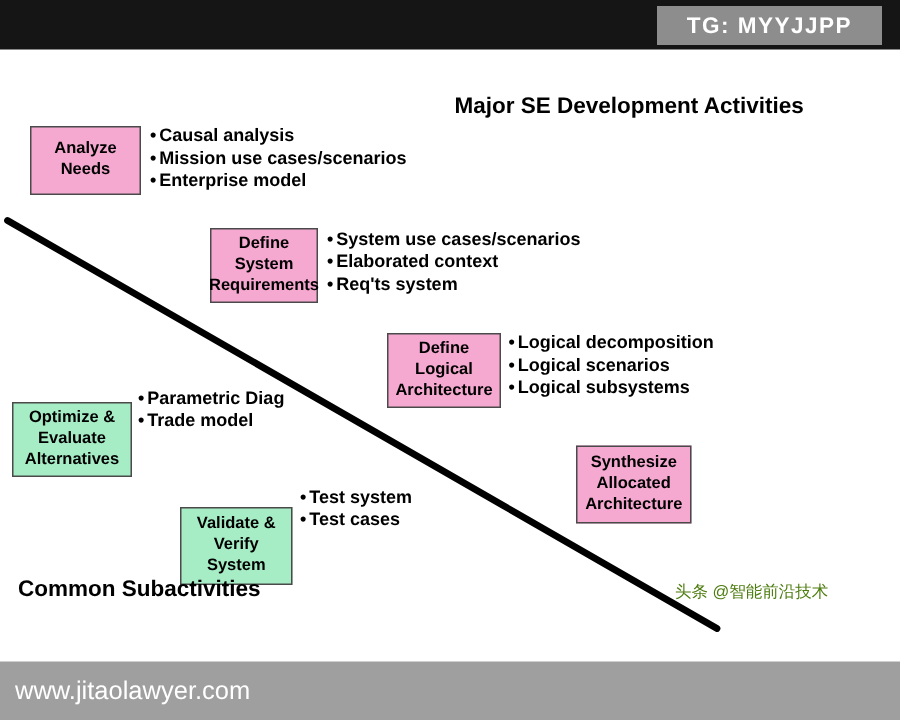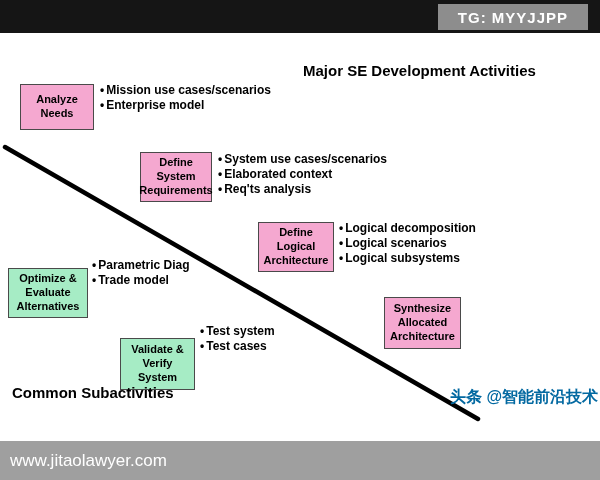--- a/index.html
+++ b/index.html
@@ -17,21 +17,21 @@
 
   .box { position:absolute; border:1px solid #4a4a4a; display:flex; align-items:center; justify-content:center;
          text-align:center; font-size:11px; font-weight:bold; white-space:pre-line; line-height:1.25; color:#000; }
   .pink  { background:#f5a8d0; }
   .green { background:#a6ecc5;margin-top:28px; }
 
   .bullets { position:absolute; list-style:none; font-size:12px; font-weight:bold; line-height:15px; color:#000; white-space:nowrap; }
   .bullets li::before { content:"•"; margin-right:2px; }
 
   .common { position:absolute; left:12px; top:384px; font-size:15px; font-weight:bold; color:#000; }
-  .watermark { position:absolute; left:450px; top:387px; font-size:16px; color:#0369a1; white-space:nowrap;font-weight:bold; }
+  .watermark { position:absolute; left:450px; top:387px; font-size:11px; color:#4d7c0f; white-space:nowrap; }
 
   .bottombar { position:absolute; left:0; top:441px; width:600px; height:39px; background:#9f9f9f;
                color:#ffffff; font-size:17px; display:flex; align-items:center; padding-left:10px; }
 
   
   #box0 { left:20px;  top:84px;  width:74px; height:46px; }
   #bl0  { left:100px; top:83px; }
   #box1 { left:140px; top:152px; width:72px; height:50px; }
   #bl1  { left:218px; top:152px; }
   #box2 { left:258px; top:222px; width:76px; height:50px; }
@@ -54,31 +54,32 @@
 
   <svg class="diag" width="600" height="480" viewBox="0 0 600 480">
     <line x1="5" y1="147" x2="478" y2="419" stroke="#000000" stroke-width="4.5" stroke-linecap="round"></line>
   </svg>
 
   <div class="title">Major SE Development Activities</div>
 
   <div id="box0" class="box pink">Analyze
 Needs</div>
   <ul id="bl0" class="bullets">
+    <li>Causal analysis</li>
     <li>Mission use cases/scenarios</li>
     <li>Enterprise model</li>
   </ul>
 
   <div id="box1" class="box pink">Define
 System
 Requirements</div>
   <ul id="bl1" class="bullets">
     <li>System use cases/scenarios</li>
     <li>Elaborated context</li>
-    <li>Req'ts analysis</li>
+    <li>Req'ts system</li>
   </ul>
 
   <div id="box2" class="box pink">Define
 Logical
 Architecture</div>
   <ul id="bl2" class="bullets">
     <li>Logical decomposition</li>
     <li>Logical scenarios</li>
     <li>Logical subsystems</li>
   </ul>

